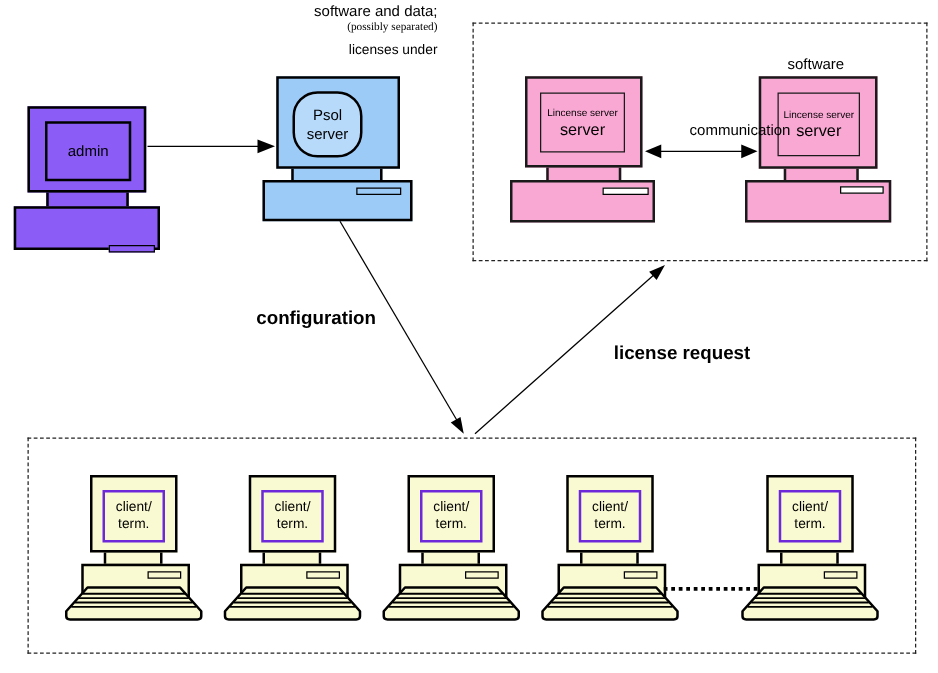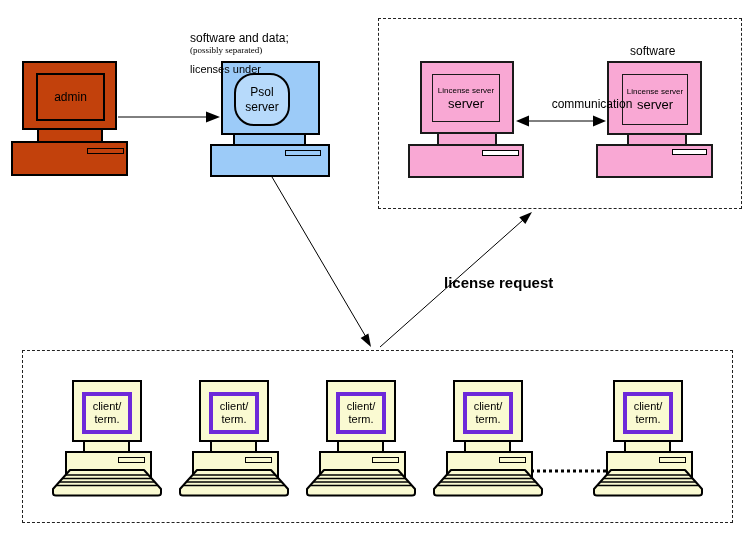--- a/index.html
+++ b/index.html
@@ -15,21 +15,21 @@
   .box-clients{left:22px;top:350px;width:711px;height:173px;}
 
   
   .monitor{border:2px solid #000;z-index:5;}
   .screen{border:2px solid #000;display:flex;flex-direction:column;align-items:center;justify-content:center;text-align:center;z-index:6;}
   .neck{border:2px solid #000;z-index:4;}
   .base{border:2px solid #000;z-index:5;}
   .slot{border:1px solid #000;position:absolute;box-sizing:border-box;}
 
   
-  .admin-fill{background:#c2410c;}
+  .admin-fill{background:#8b5cf6;margin-top:24px;}
   .admin-monitor{left:22px;top:61px;width:95px;height:69px;}
   .admin-screen{left:36px;top:73px;width:69px;height:48px;font-size:12px;}
   .admin-neck{left:37px;top:128px;width:66px;height:16px;}
   .admin-base{left:11px;top:141px;width:117px;height:35px;}
 
   
   .psol-fill{background:#9CCBF8;}
   .psol-monitor{left:221px;top:61px;width:99px;height:74px;}
   .psol-screen{left:234px;top:73px;width:56px;height:53px;font-size:12px;line-height:15px;background:#B7DAFB;border-radius:20px;}
   .psol-neck{left:233px;top:132px;width:73px;height:14px;}
@@ -47,57 +47,58 @@
   .backup-screen{left:622px;top:74px;width:66px;height:51px;}
   .backup-neck{left:627px;top:132px;width:60px;height:14px;}
   .backup-base{left:596px;top:144px;width:117px;height:34px;}
   .lic-small{font-size:8px;line-height:10px;white-space:nowrap;}
   .lic-big{font-size:13px;line-height:15px;}
 
   
   .client{position:absolute;top:380px;width:70px;height:125px;z-index:5;}
   .cl-fill{background:#FAFAD2;}
   .cl-monitor{position:absolute;left:0;top:0;width:70px;height:62px;border:2px solid #000;box-sizing:border-box;}
-  .cl-screen{position:absolute;left:10px;top:12px;width:50px;height:42px;border:4px solid #6d28d9;box-sizing:border-box;
+  .cl-screen{position:absolute;left:10px;top:12px;width:50px;height:42px;border:2px solid #6d28d9;box-sizing:border-box;
              display:flex;flex-direction:column;align-items:center;justify-content:center;font-size:11px;line-height:13px;}
   .cl-ped{position:absolute;left:11px;top:60px;width:47px;height:13px;border:2px solid #000;box-sizing:border-box;}
   .cl-base{position:absolute;left:-7px;top:71px;width:87px;height:28px;border:2px solid #000;box-sizing:border-box;}
   .cl-slot{position:absolute;left:51px;top:4px;width:27px;height:6px;border:1px solid #000;box-sizing:border-box;}
   .cl-kbd{position:absolute;left:-22px;top:88px;z-index:7;}
 
   
   .label{position:absolute;z-index:15;white-space:nowrap;}
-  .note{left:190px;top:2px;width:160px;text-align:left;margin-top:29px;}
+  .note{left:190px;top:2px;width:160px;text-align:right;}
   .note-l1{font-size:12px;line-height:14px;}
   .note-l2{font-size:9px;line-height:11px;font-family:Liberation Serif, serif;}
   .note-l3{font-size:11px;line-height:13px;font-weight:normal;margin-top:7px;}
   .note-l4{font-size:12px;line-height:13px;}
   .lbl-optional{left:630px;top:44px;font-size:12px;}
   .lbl-comm{left:514px;top:97px;width:96px;text-align:center;font-size:12px;padding-left:30px;}
   .lbl-config{left:205px;top:246px;font-size:15px;font-weight:bold;}
-  .lbl-license{left:444px;top:274px;font-size:15px;font-weight:bold;}
+  .lbl-license{left:491px;top:274px;font-size:15px;font-weight:bold;}
 
   .overlay{position:absolute;left:0;top:0;z-index:20;pointer-events:none;}
 </style>
 </head>
 <body>
 
 <div class="canvas">
 
   <div class="abs dashed-box box-servers"></div>
   <div class="abs dashed-box box-clients"></div>
 
   <div class="label note">
     <div class="note-l1">software and data;</div>
     <div class="note-l2">(possibly separated)</div>
     <div class="note-l3">licenses under</div>
   </div>
 
   <div class="label lbl-optional">software</div>
   <div class="label lbl-comm">communication</div>
+  <div class="label lbl-config">configuration</div>
   <div class="label lbl-license">license request</div>
 
   <div>
     <div class="abs neck admin-fill admin-neck"></div>
     <div class="abs monitor admin-fill admin-monitor"></div>
     <div class="abs screen admin-fill admin-screen">
       <span>admin</span>
     </div>
     <div class="abs base admin-fill admin-base">
       <div class="slot admin-fill" style="left:74px;top:5px;width:37px;height:6px;"></div>

